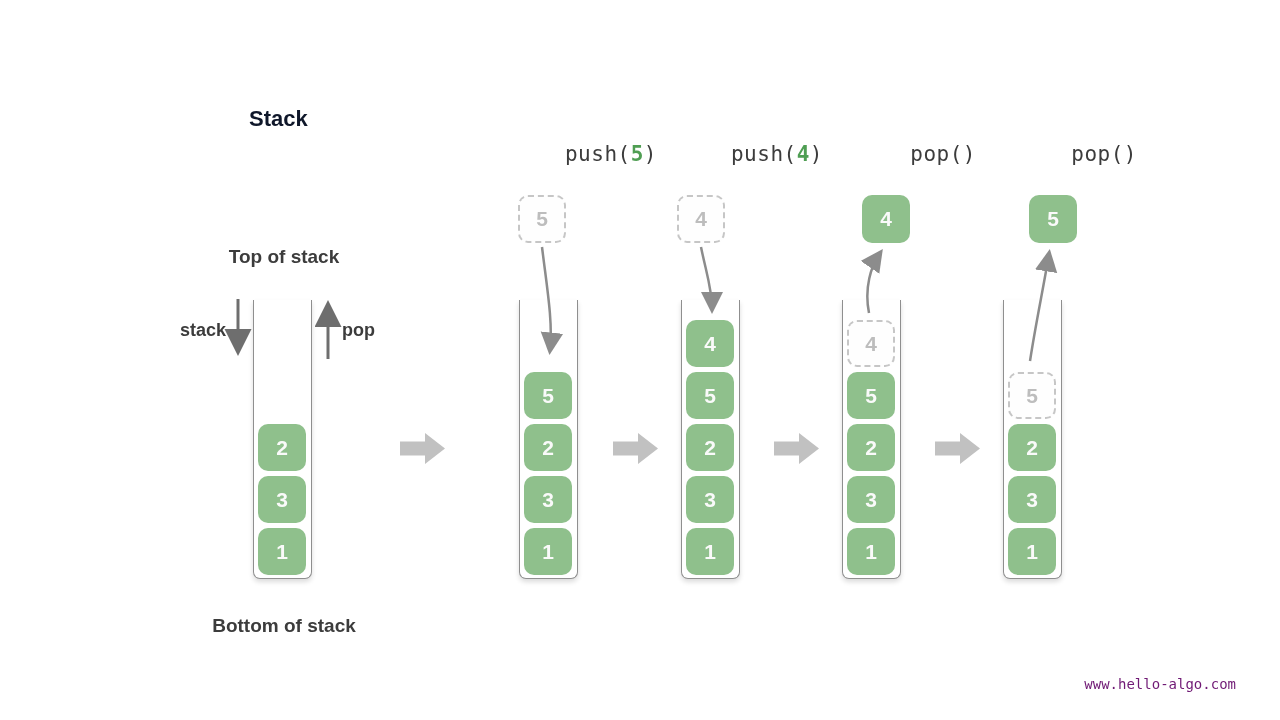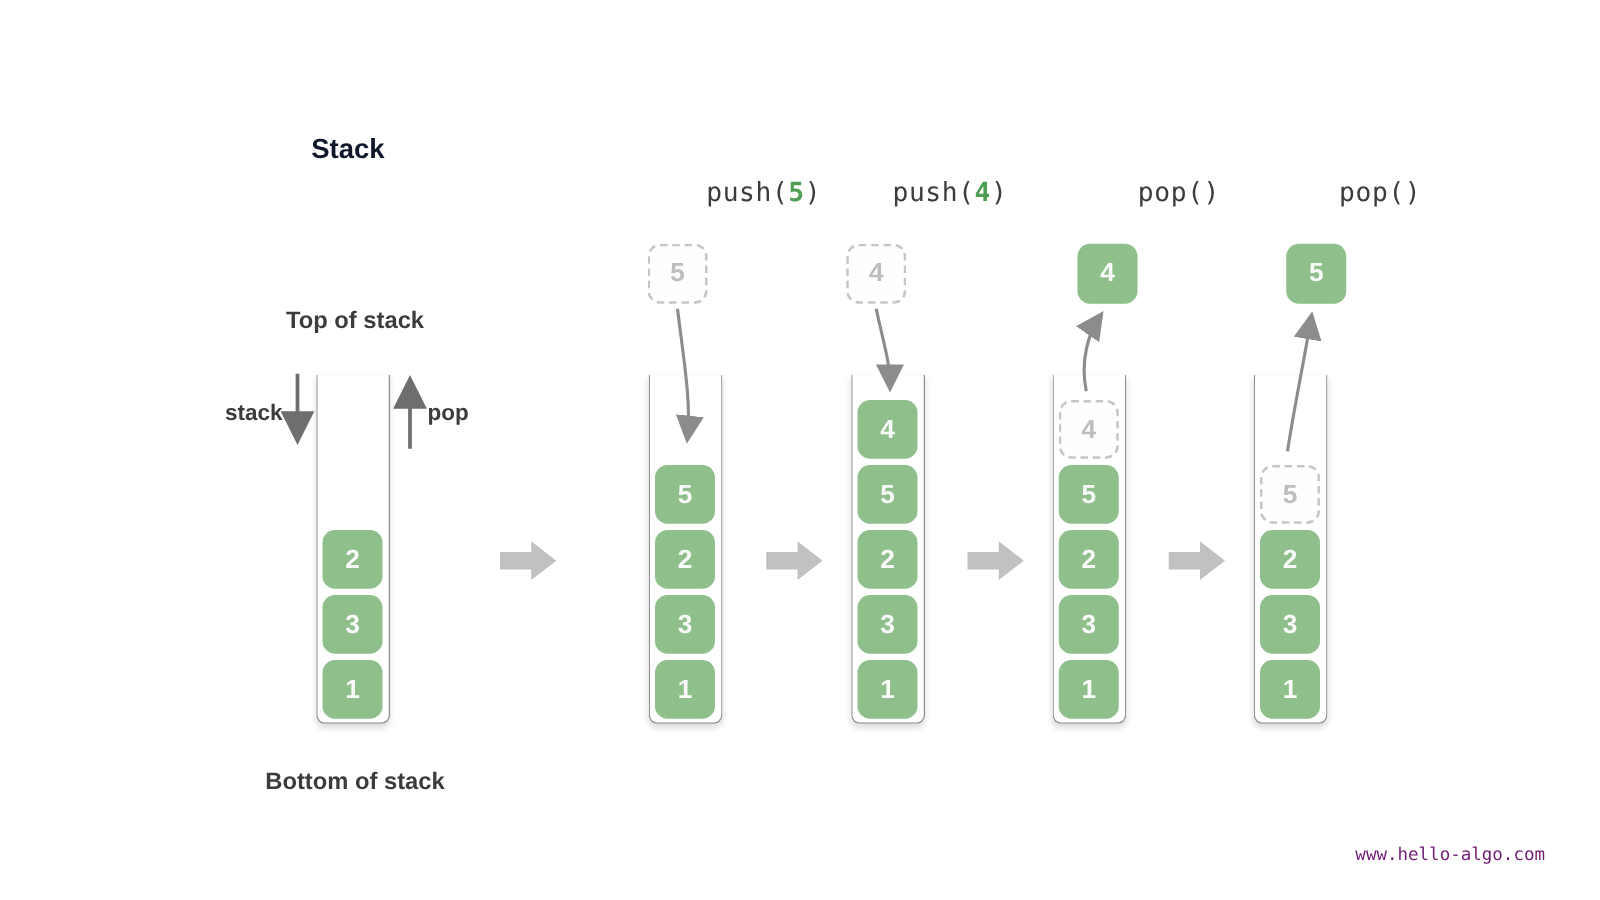--- a/index.html
+++ b/index.html
@@ -81,21 +81,21 @@
         <div class="val-box solid" style="left: 4px; top: 228px;">1</div>
       </div>
       <div class="op-label" style="left: 477px;"><span class="op-prefix">push(</span><span class="op-arg">5</span><span class="op-suffix">)</span></div>
       <div class="val-box dashed" style="left: 518px; top: 195px; height: 48px;">5</div>
       <div class="stack-container" style="left: 519px;">
         <div class="val-box solid" style="left: 4px; top: 72px;">5</div>
         <div class="val-box solid" style="left: 4px; top: 124px;">2</div>
         <div class="val-box solid" style="left: 4px; top: 176px;">3</div>
         <div class="val-box solid" style="left: 4px; top: 228px;">1</div>
       </div>
-      <div class="op-label" style="left: 626px;"><span class="op-prefix">push(</span><span class="op-arg">4</span><span class="op-suffix">)</span></div>
+      <div class="op-label" style="left: 643px;"><span class="op-prefix">push(</span><span class="op-arg">4</span><span class="op-suffix">)</span></div>
       <div class="val-box dashed" style="left: 677px; top: 195px; height: 48px;">4</div>
       <div class="stack-container" style="left: 681px;">
         <div class="val-box solid" style="left: 4px; top: 20px;">4</div>
         <div class="val-box solid" style="left: 4px; top: 72px;">5</div>
         <div class="val-box solid" style="left: 4px; top: 124px;">2</div>
         <div class="val-box solid" style="left: 4px; top: 176px;">3</div>
         <div class="val-box solid" style="left: 4px; top: 228px;">1</div>
       </div>
       <div class="op-label" style="left: 796px;"><span class="op-prefix">pop()</span><span class="op-arg"></span><span class="op-suffix"></span></div>
       <div class="val-box solid" style="left: 862px; top: 195px; height: 48px;">4</div>

